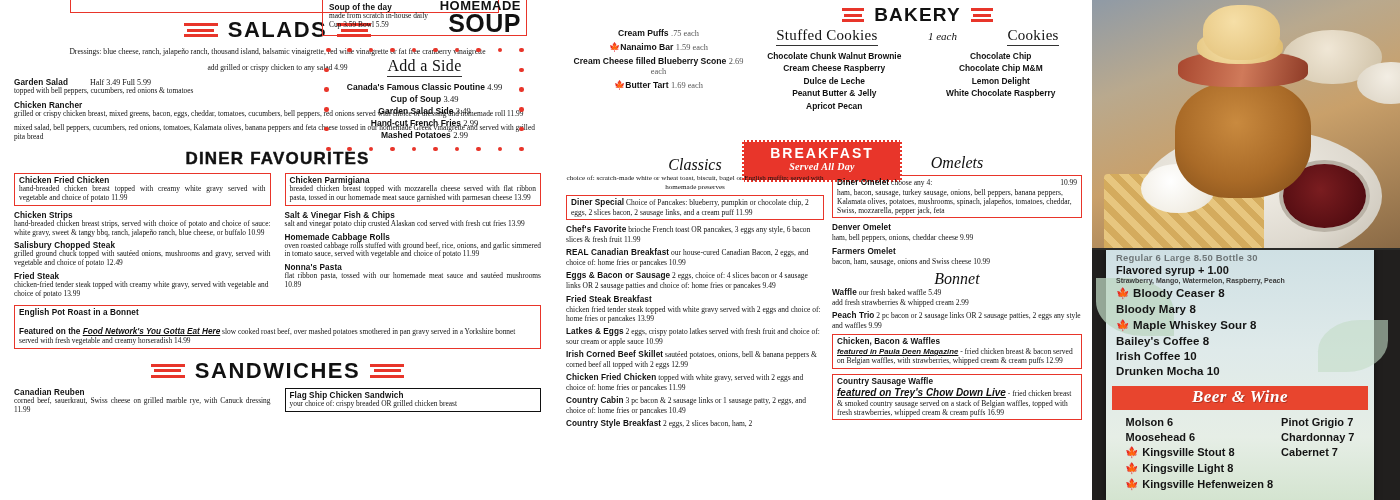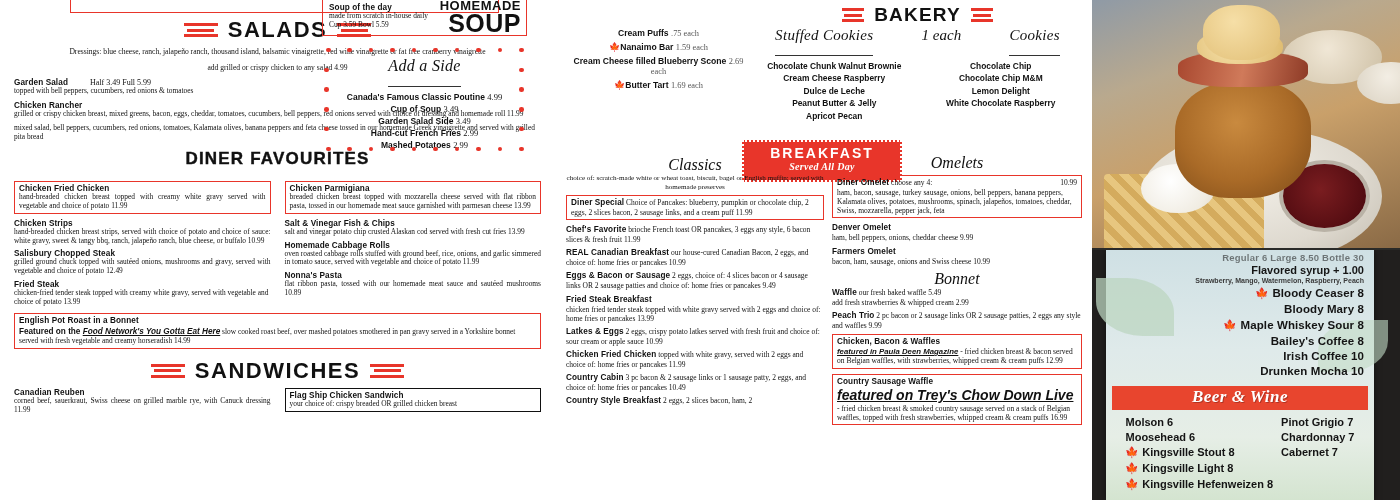--- a/index.html
+++ b/index.html
@@ -19,38 +19,38 @@
   .boxed { border: 1.3px solid #e8352a; padding: 2px 4px 2px 4px; margin-bottom: 5px; }
   .boxed-blk { border: 1.3px solid #111; padding: 2px 4px; }
 
   
   .sec-head { display: flex; align-items: center; justify-content: center; gap: 10px; margin: 4px 0 4px; }
   .sec-head .title { font-weight: bold; font-size: 22px; letter-spacing: 1.5px; }
   .bars { display: flex; flex-direction: column; gap: 2.5px; width: 34px; }
   .bars i { display: block; height: 3px; background: #e8352a; }
   .bars i:nth-child(2) { width: 80%; margin: 0 auto; }
 
-  .script { font-family: "Liberation Serif", serif; font-style: italic; font-size: 15px;
+  .script { font-family: "Liberation Serif", serif; font-size: 15px;
             font-weight: normal; border-bottom: 1.2px solid #333; display: inline-block;
-            padding-bottom: 11px; letter-spacing: .3px; }
-  .script-nb { font-family: "Liberation Serif", serif; font-style: italic; font-size: 15px; }
+            padding-bottom: 1px; letter-spacing: .3px; }
+  .script-nb { font-family: "Liberation Serif", serif; font-style: italic; font-size: 11px; }
 
   
   .left { width: 555px; height: 500px; padding: 0 14px; position: relative; }
 
   .top-clip { border: 1.3px solid #e8352a; border-top: none; height: 13px; margin: 0 42px 0 56px; }
 
   .dress { font-family: "Liberation Serif", serif; font-size: 7.6px; text-align: center; line-height: 1.25; }
   .addg { font-family: "Liberation Serif", serif; font-size: 7.6px; text-align: center; margin: 7px 0 6px; }
 
   .salad-row { display: flex; align-items: baseline; gap: 22px; }
   .halffull { font-family: "Liberation Serif", serif; font-size: 8px; }
 
   .diner-title { font-weight: bold; font-size: 17px; letter-spacing: 1.2px; text-align: center;
-                 -webkit-text-stroke: .4px #111; margin: 7px 0 12px; }
+                 -webkit-text-stroke: .4px #111; margin: 7px 0 4px; }
 
   .two-col { display: flex; gap: 14px; }
   .two-col > div { flex: 1; }
 
   .sand-head { margin-top: 9px; }
 
   
   .soupcol { position: absolute; left: 322px; top: 0; width: 205px; }
   .soupbox { border: 1.3px solid #e8352a; border-top: none; padding: 3px 6px 5px; }
   .soup-title { position: absolute; right: 6px; top: -2px; text-align: right; }
@@ -124,21 +124,21 @@
 
   .photo-menu { position: absolute; left: 0; top: 250px; width: 308px; height: 250px; background: #211f1e; overflow: hidden; }
   .pm-card { position: absolute; left: 14px; top: 0; width: 268px; height: 250px;
              background: linear-gradient(180deg,#cfe0e4 0%,#dfeaea 40%,#e6eee6 75%,#d4e4d0 100%);
              box-shadow: 0 0 6px rgba(0,0,0,.5); }
   .pm-leaf { position: absolute; left: -10px; top: 28px; width: 78px; height: 58px; border-radius: 0 60% 0 60%;
              background: #bcd6c0; opacity: .75; }
   .pm-leaf2 { position: absolute; right: -14px; top: 70px; width: 70px; height: 52px; border-radius: 60% 0 60% 0;
               background: #c3dcc6; opacity: .6; }
 
-  .pm-inner { position: relative; padding: 2px 10px; text-align: right; }
+  .pm-inner { position: relative; padding: 2px 10px; text-align: left; }
   .pm-top { font-size: 9.5px; font-weight: bold; color: #1b1b1b; letter-spacing: .2px; opacity: .55; }
   .pm-syrup { font-size: 11px; font-weight: bold; color: #151515; margin-top: 1px; }
   .pm-flav { font-size: 7px; font-weight: bold; color: #3a3a3a; margin-top: 1px; }
   .pm-drink { font-size: 11.5px; font-weight: bold; color: #141414; margin: 3.2px 0; letter-spacing: .1px; }
   .pm-drink .pr { font-weight: bold; }
   .pm-maple { color: #d63a28; font-size: 11px; }
 
   .bw-band { background: #e8452e; color: #fff; text-align: center; padding: 1px 0 3px;
              font-family: "Liberation Serif", serif; font-style: italic; font-weight: bold;
              font-size: 17px; letter-spacing: .5px; margin: 4px 6px 3px;
@@ -226,21 +226,21 @@
         </div>
         <div class="item">
           <div class="iname">Nonna's Pasta</div>
           <div class="idesc just">flat ribbon pasta, tossed with our homemade meat sauce and sautéed mushrooms  10.89</div>
         </div>
       </div>
     </div>
 
     <div class="boxed" style="margin-top:2px">
       <div class="iname">English Pot Roast in a Bonnet</div>
-      <div class="idesc" style="margin-top:2px"><span class="inline-name">Featured on the </span><span class="inline-name ital" style="text-decoration:underline">Food Network's You Gotta Eat Here</span><span> slow cooked roast beef, over mashed potatoes smothered in pan gravy served in a Yorkshire bonnet served with fresh vegetable and creamy horseradish  14.99</span></div>
+      <div class="idesc" style="margin-top:10px"><span class="inline-name">Featured on the </span><span class="inline-name ital" style="text-decoration:underline">Food Network's You Gotta Eat Here</span><span> slow cooked roast beef, over mashed potatoes smothered in pan gravy served in a Yorkshire bonnet served with fresh vegetable and creamy horseradish  14.99</span></div>
     </div>
 
     <div class="sec-head sand-head">
       <span class="bars">
           <i></i>
           <i></i>
           <i></i>
         </span>
       <span class="title">SANDWICHES</span>
       <span class="bars">
@@ -376,20 +376,21 @@
         <div class="classics-note">choice of: scratch-made white or wheat toast, biscuit, bagel or English muffin; served with homemade preserves</div>
 
         <div class="boxed" style="margin-top:4px">
           <div class="bk-item" style="margin:0"><b>Diner Special</b> <span>Choice of Pancakes: blueberry, pumpkin or chocolate chip, 2 eggs, 2 slices bacon, 2 sausage links, and a cream puff  11.99</span></div>
         </div>
         <div class="bk-item"><b>Chef's Favorite</b> <span>brioche French toast OR pancakes, 3 eggs any style, 6 bacon slices &amp; fresh fruit  11.99</span></div>
         <div class="bk-item"><b>REAL Canadian Breakfast</b> <span>our house-cured Canadian Bacon, 2 eggs, and choice of: home fries or pancakes  10.99</span></div>
         <div class="bk-item"><b>Eggs &amp; Bacon or Sausage</b> <span>2 eggs, choice of: 4 slices bacon or 4 sausage links OR 2 sausage patties and choice of: home fries or pancakes   9.49</span></div>
         <div class="bk-item"><b>Fried Steak Breakfast</b><br><span>chicken fried tender steak topped with white gravy served with 2 eggs and choice of: home fries or pancakes  13.99</span></div>
         <div class="bk-item"><b>Latkes &amp; Eggs</b> <span>2 eggs, crispy potato latkes served with fresh fruit and choice of: sour cream or apple sauce  10.99</span></div>
+        <div class="bk-item"><b>Irish Corned Beef Skillet</b> <span>sautéed potatoes, onions, bell &amp; banana peppers &amp; corned beef all topped with 2 eggs  12.99</span></div>
         <div class="bk-item"><b>Chicken Fried Chicken</b> <span>topped with white gravy, served with 2 eggs and choice of: home fries or pancakes  11.99</span></div>
         <div class="bk-item"><b>Country Cabin</b> <span>3 pc bacon &amp; 2 sausage links or 1 sausage patty, 2 eggs, and choice of: home fries or pancakes  10.49</span></div>
         <div class="bk-item"><b>Country Style Breakfast</b> <span>2 eggs, 2 slices bacon, ham, 2</span></div>
       </div>
 
       <div class="bk-right">
         <div class="ctr" style="margin-top:2px"><span class="script-nb" style="font-size:16px">Omelets</span></div>
 
         <div class="boxed" style="margin-top:3px">
           <div class="bk-item" style="margin:0">
@@ -410,21 +411,21 @@
 
         <div class="boxed">
           <div class="bk-item" style="margin:0">
             <b>Chicken, Bacon &amp; Waffles</b><br>
             <span class="inline-name ital" style="text-decoration:underline;font-size:7.8px">featured in Paula Deen Magazine</span><span> - fried chicken breast &amp; bacon served on Belgian waffles, with strawberries, whipped cream &amp; cream puffs  12.99</span>
           </div>
         </div>
         <div class="boxed">
           <div class="bk-item" style="margin:0">
             <b>Country Sausage Waffle</b><br>
-            <span class="inline-name ital" style="text-decoration:underline;font-size:14px">featured on Trey's Chow Down Live</span><span> - fried chicken breast &amp; smoked country sausage served on a stack of Belgian waffles, topped with fresh strawberries, whipped cream &amp; cream puffs 16.99</span>
+            <span class="inline-name ital" style="text-decoration:underline;font-size:10px">featured on Trey's Chow Down Live</span><span> - fried chicken breast &amp; smoked country sausage served on a stack of Belgian waffles, topped with fresh strawberries, whipped cream &amp; cream puffs 16.99</span>
           </div>
         </div>
       </div>
     </div>
   </div>
 
   <div class="right">
 
     <div class="photo-food">
       <div class="pf-bowl1"></div>

